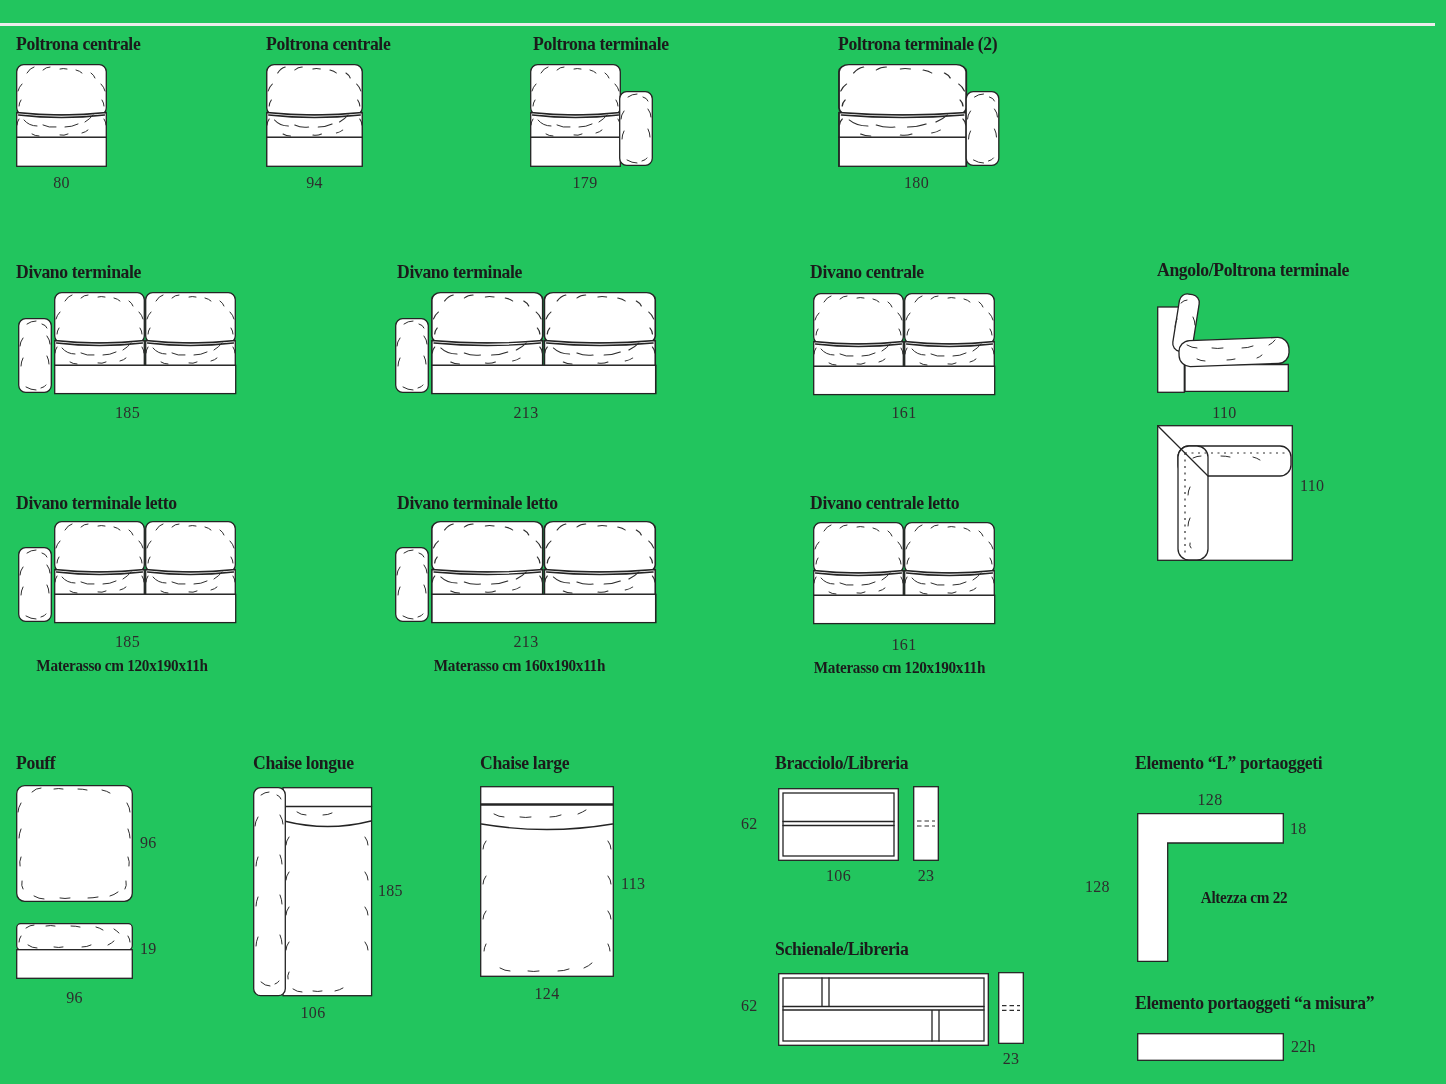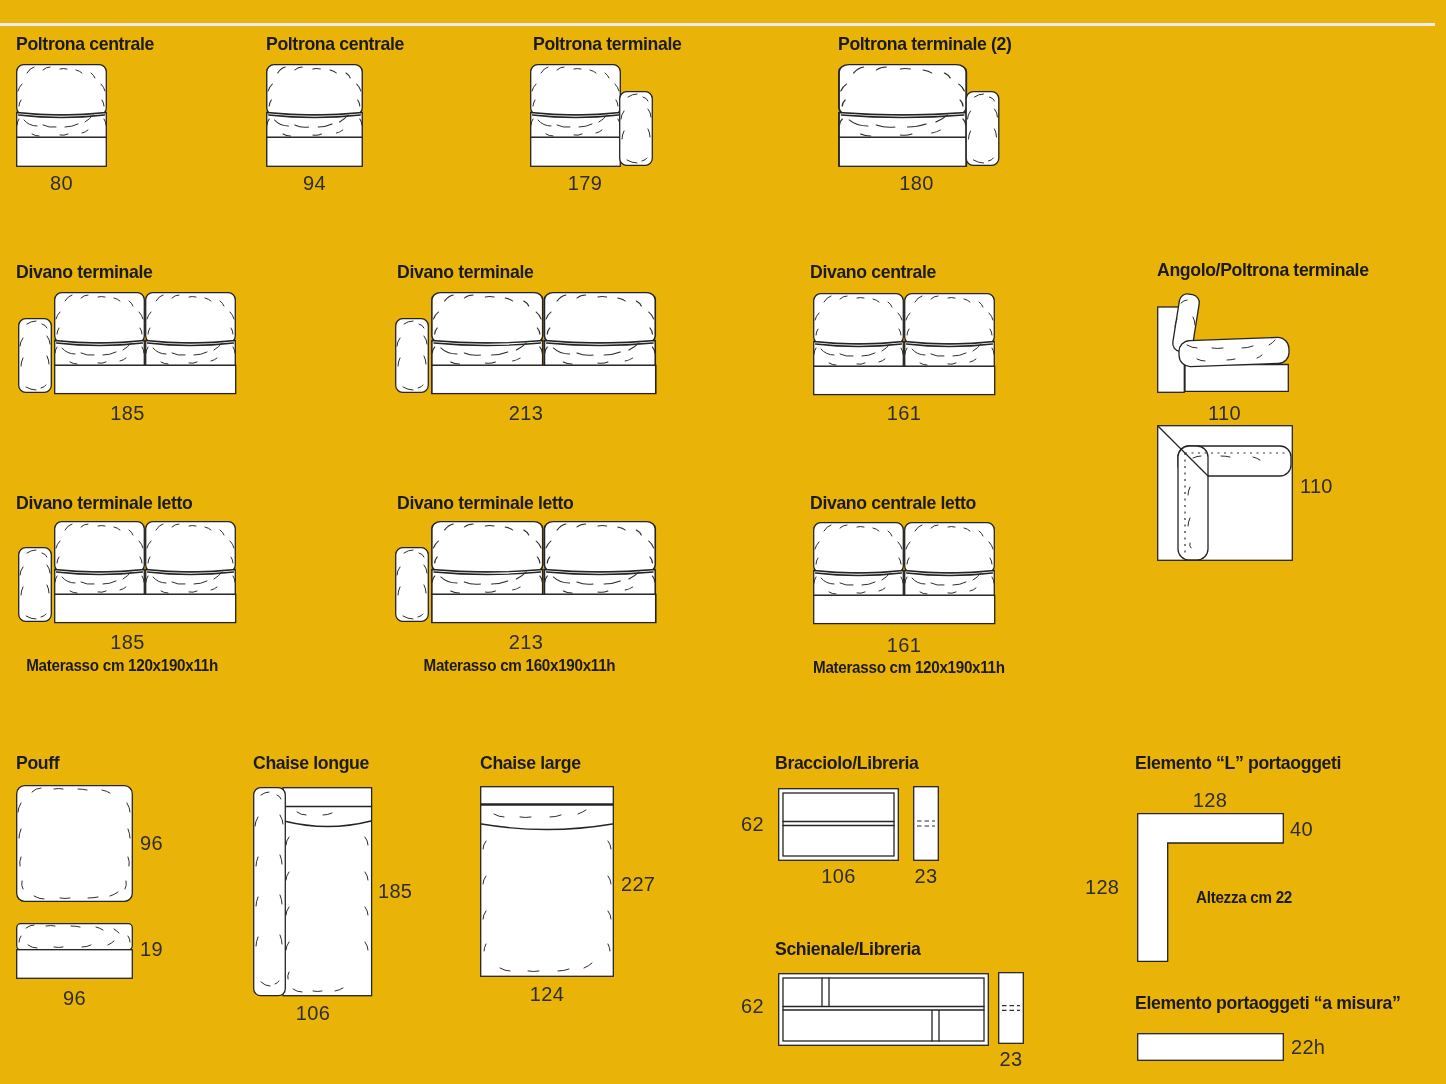--- a/index.html
+++ b/index.html
@@ -1,23 +1,23 @@
 <!DOCTYPE html>
 <html><head>
 <meta charset="utf-8">
 <style>
   html,body{margin:0;padding:0;background:#fff;}
-  .page{position:relative;width:1446px;height:1084px;background:#eab308;overflow:hidden;
-        font-family:Liberation Sans, sans-serif;color:#1c1c1c;}
+  .page{position:relative;width:1446px;height:1084px;background:#22c55e;overflow:hidden;
+        font-family:Liberation Serif, serif;color:#1c1c1c;}
   .topline{position:absolute;left:0;top:23px;width:1435px;height:3px;background:#ececec;}
   .card{position:absolute;}
   .title{position:absolute;left:0;top:0;margin:0;font-size:19px;font-weight:700;
          letter-spacing:-.4px;white-space:nowrap;color:#1b1b1b;
          transform:scaleX(.93);transform-origin:0 0;}
-  .dim{position:absolute;font-size:20px;color:#2d2d2d;letter-spacing:.3px;
+  .dim{position:absolute;font-size:16px;color:#2d2d2d;letter-spacing:.3px;
        text-align:center;white-space:nowrap;line-height:22px;}
   .dim.left{text-align:left;}
   .dim.right{text-align:left;}
   .note{position:absolute;font-size:16px;font-weight:700;letter-spacing:-.3px;color:#1b1b1b;
         text-align:center;white-space:nowrap;transform:scaleX(.95);transform-origin:0 0;}
   svg.draw{position:absolute;overflow:visible;}
   .defs-holder{position:absolute;width:0;height:0;}
   .ln{fill:#fff;stroke:#242424;stroke-width:1.3;}
   .nf{fill:none;stroke:#242424;stroke-width:1.3;stroke-linecap:round;}
   .hv{fill:none;stroke:#242424;stroke-width:2.4;}
@@ -260,21 +260,21 @@
       </svg>
     <div class="dim left" style="left:125px;top:128px;width:50px;">185</div>
     <div class="dim" style="left:0;top:250px;width:120px;">106</div>
   </section>
 
   <section class="card" style="left:480px;top:752px;">
     <h3 class="title">Chaise large</h3>
     <svg class="draw" style="left:0;top:34px;" width="134" height="191" viewBox="0 0 134 191">
         <use href="#g-chaise-large"></use>
       </svg>
-    <div class="dim left" style="left:141px;top:121px;width:50px;">227</div>
+    <div class="dim left" style="left:141px;top:121px;width:50px;">113</div>
     <div class="dim" style="left:0;top:231px;width:134px;text-align:center;">124</div>
   </section>
 
   <section class="card" style="left:775px;top:752px;">
     <h3 class="title">Bracciolo/Libreria</h3>
     <svg class="draw" style="left:3px;top:36px;" width="121" height="73" viewBox="0 0 121 73">
         <use href="#g-bracciolo"></use>
       </svg>
     <div class="dim right" style="left:-34px;top:61px;width:32px;">62</div>
     <div class="dim" style="left:3px;top:113px;width:121px;">106</div>
@@ -295,21 +295,21 @@
       </svg>
     <div class="dim" style="left:221px;top:110px;width:30px;">23</div>
   </section>
 
   <section class="card" style="left:1135px;top:752px;">
     <h3 class="title">Elemento “L” portaoggeti</h3>
     <div class="dim" style="left:2px;top:37px;width:146px;">128</div>
     <svg class="draw" style="left:2px;top:61px;" width="148" height="149" viewBox="0 0 148 149">
         <use href="#g-elemL"></use>
       </svg>
-    <div class="dim left" style="left:155px;top:66px;width:40px;">40</div>
+    <div class="dim left" style="left:155px;top:66px;width:40px;">18</div>
     <div class="dim right" style="left:-50px;top:124px;width:40px;">128</div>
     <div class="note" style="left:52px;top:137px;width:120px;">Altezza cm 22</div>
   </section>
 
   <section class="card" style="left:1135px;top:992px;">
     <h3 class="title">Elemento portaoggeti “a misura”</h3>
     <svg class="draw" style="left:2px;top:41px;" width="147" height="28" viewBox="0 0 147 28">
         <use href="#g-misura"></use>
       </svg>
     <div class="dim left" style="left:156px;top:44px;width:50px;">22h</div>

